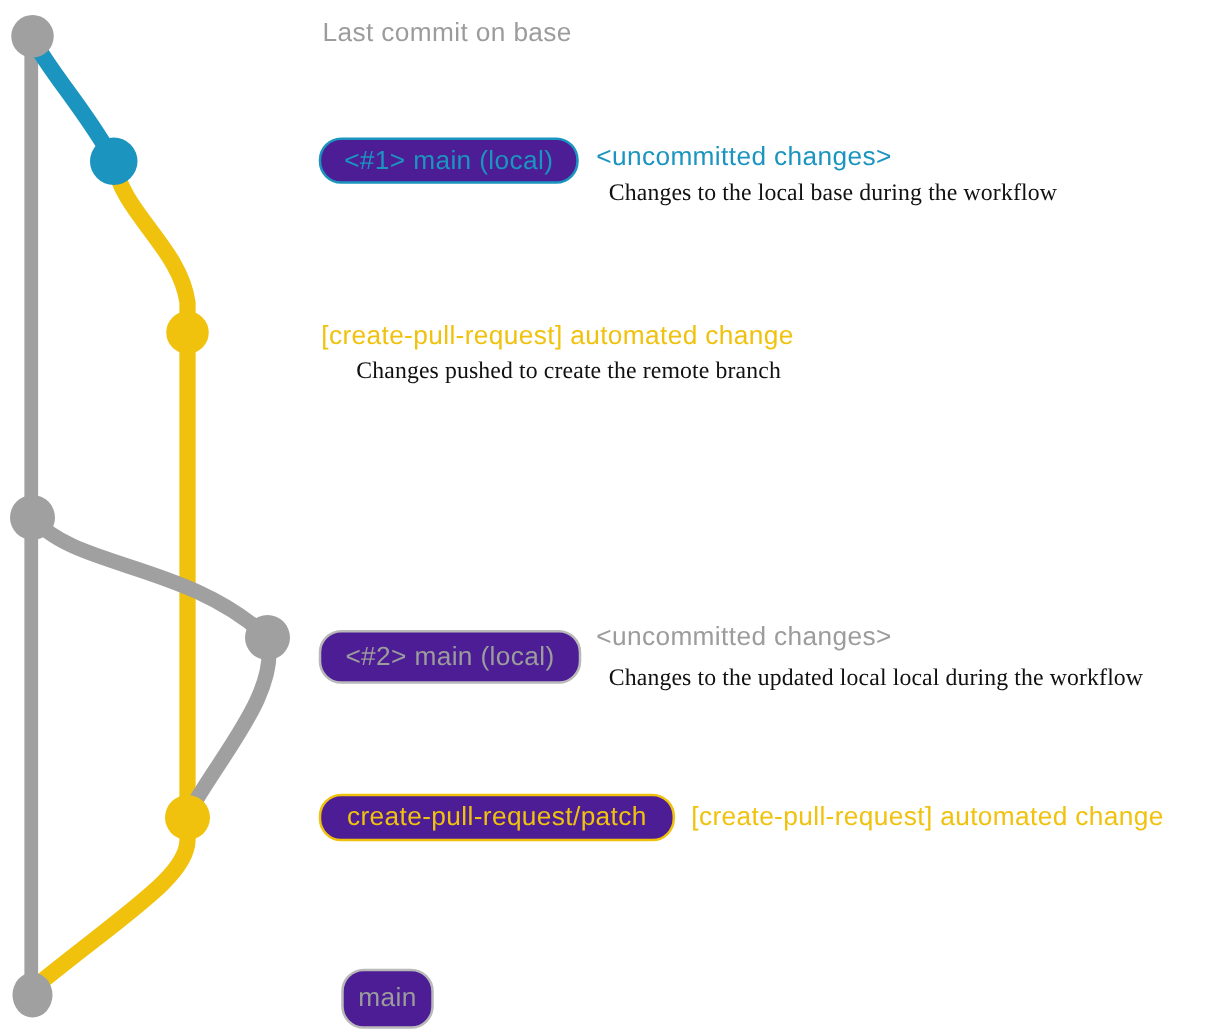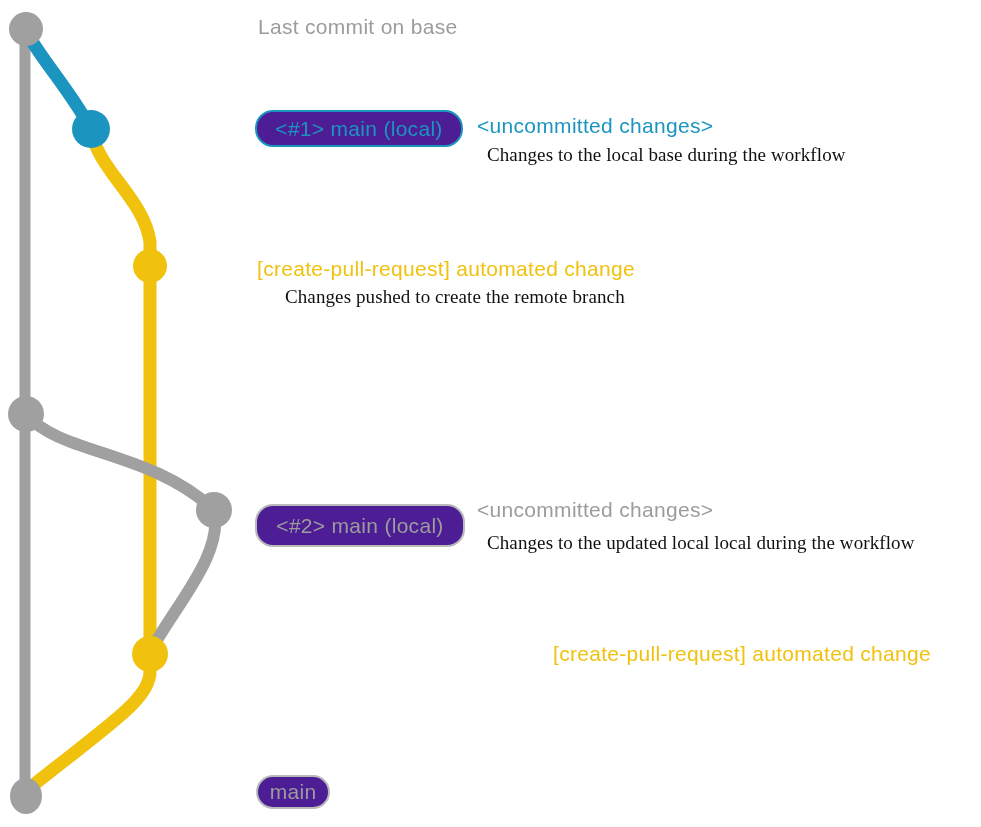--- a/index.html
+++ b/index.html
@@ -80,17 +80,18 @@
   <div class="t caption" style="left:487px;top:144px;">Changes to the local base during the workflow</div>
 
   <div class="t label yellow-t" style="left:257px;top:256px;">[create-pull-request] automated change</div>
   <div class="t caption" style="left:285px;top:286px;">Changes pushed to create the remote branch</div>
 
 
   <div class="branch-box box-gray" style="left:255px;top:493px;width:210px;height:43px;margin-top:11px;">&lt;#2&gt; main (local)</div>
   <div class="t label gray-t" style="left:477px;top:497px;">&lt;uncommitted changes&gt;</div>
   <div class="t caption" style="left:487px;top:532px;">Changes to the updated local local during the workflow</div>
 
+  <div class="branch-box box-yellow" style="left:255px;top:635px;width:285px;height:38px;">create-pull-request/patch</div>
   <div class="t label yellow-t" style="left:553px;top:641px;">[create-pull-request] automated change</div>
 
-  <div class="branch-box box-gray" style="left:256px;top:775px;width:74px;height:34px;">main</div>
+  <div class="branch-box box-gray" style="left:273px;top:775px;width:74px;height:48px;">main</div>
 
 </div>
 
 </body></html>

